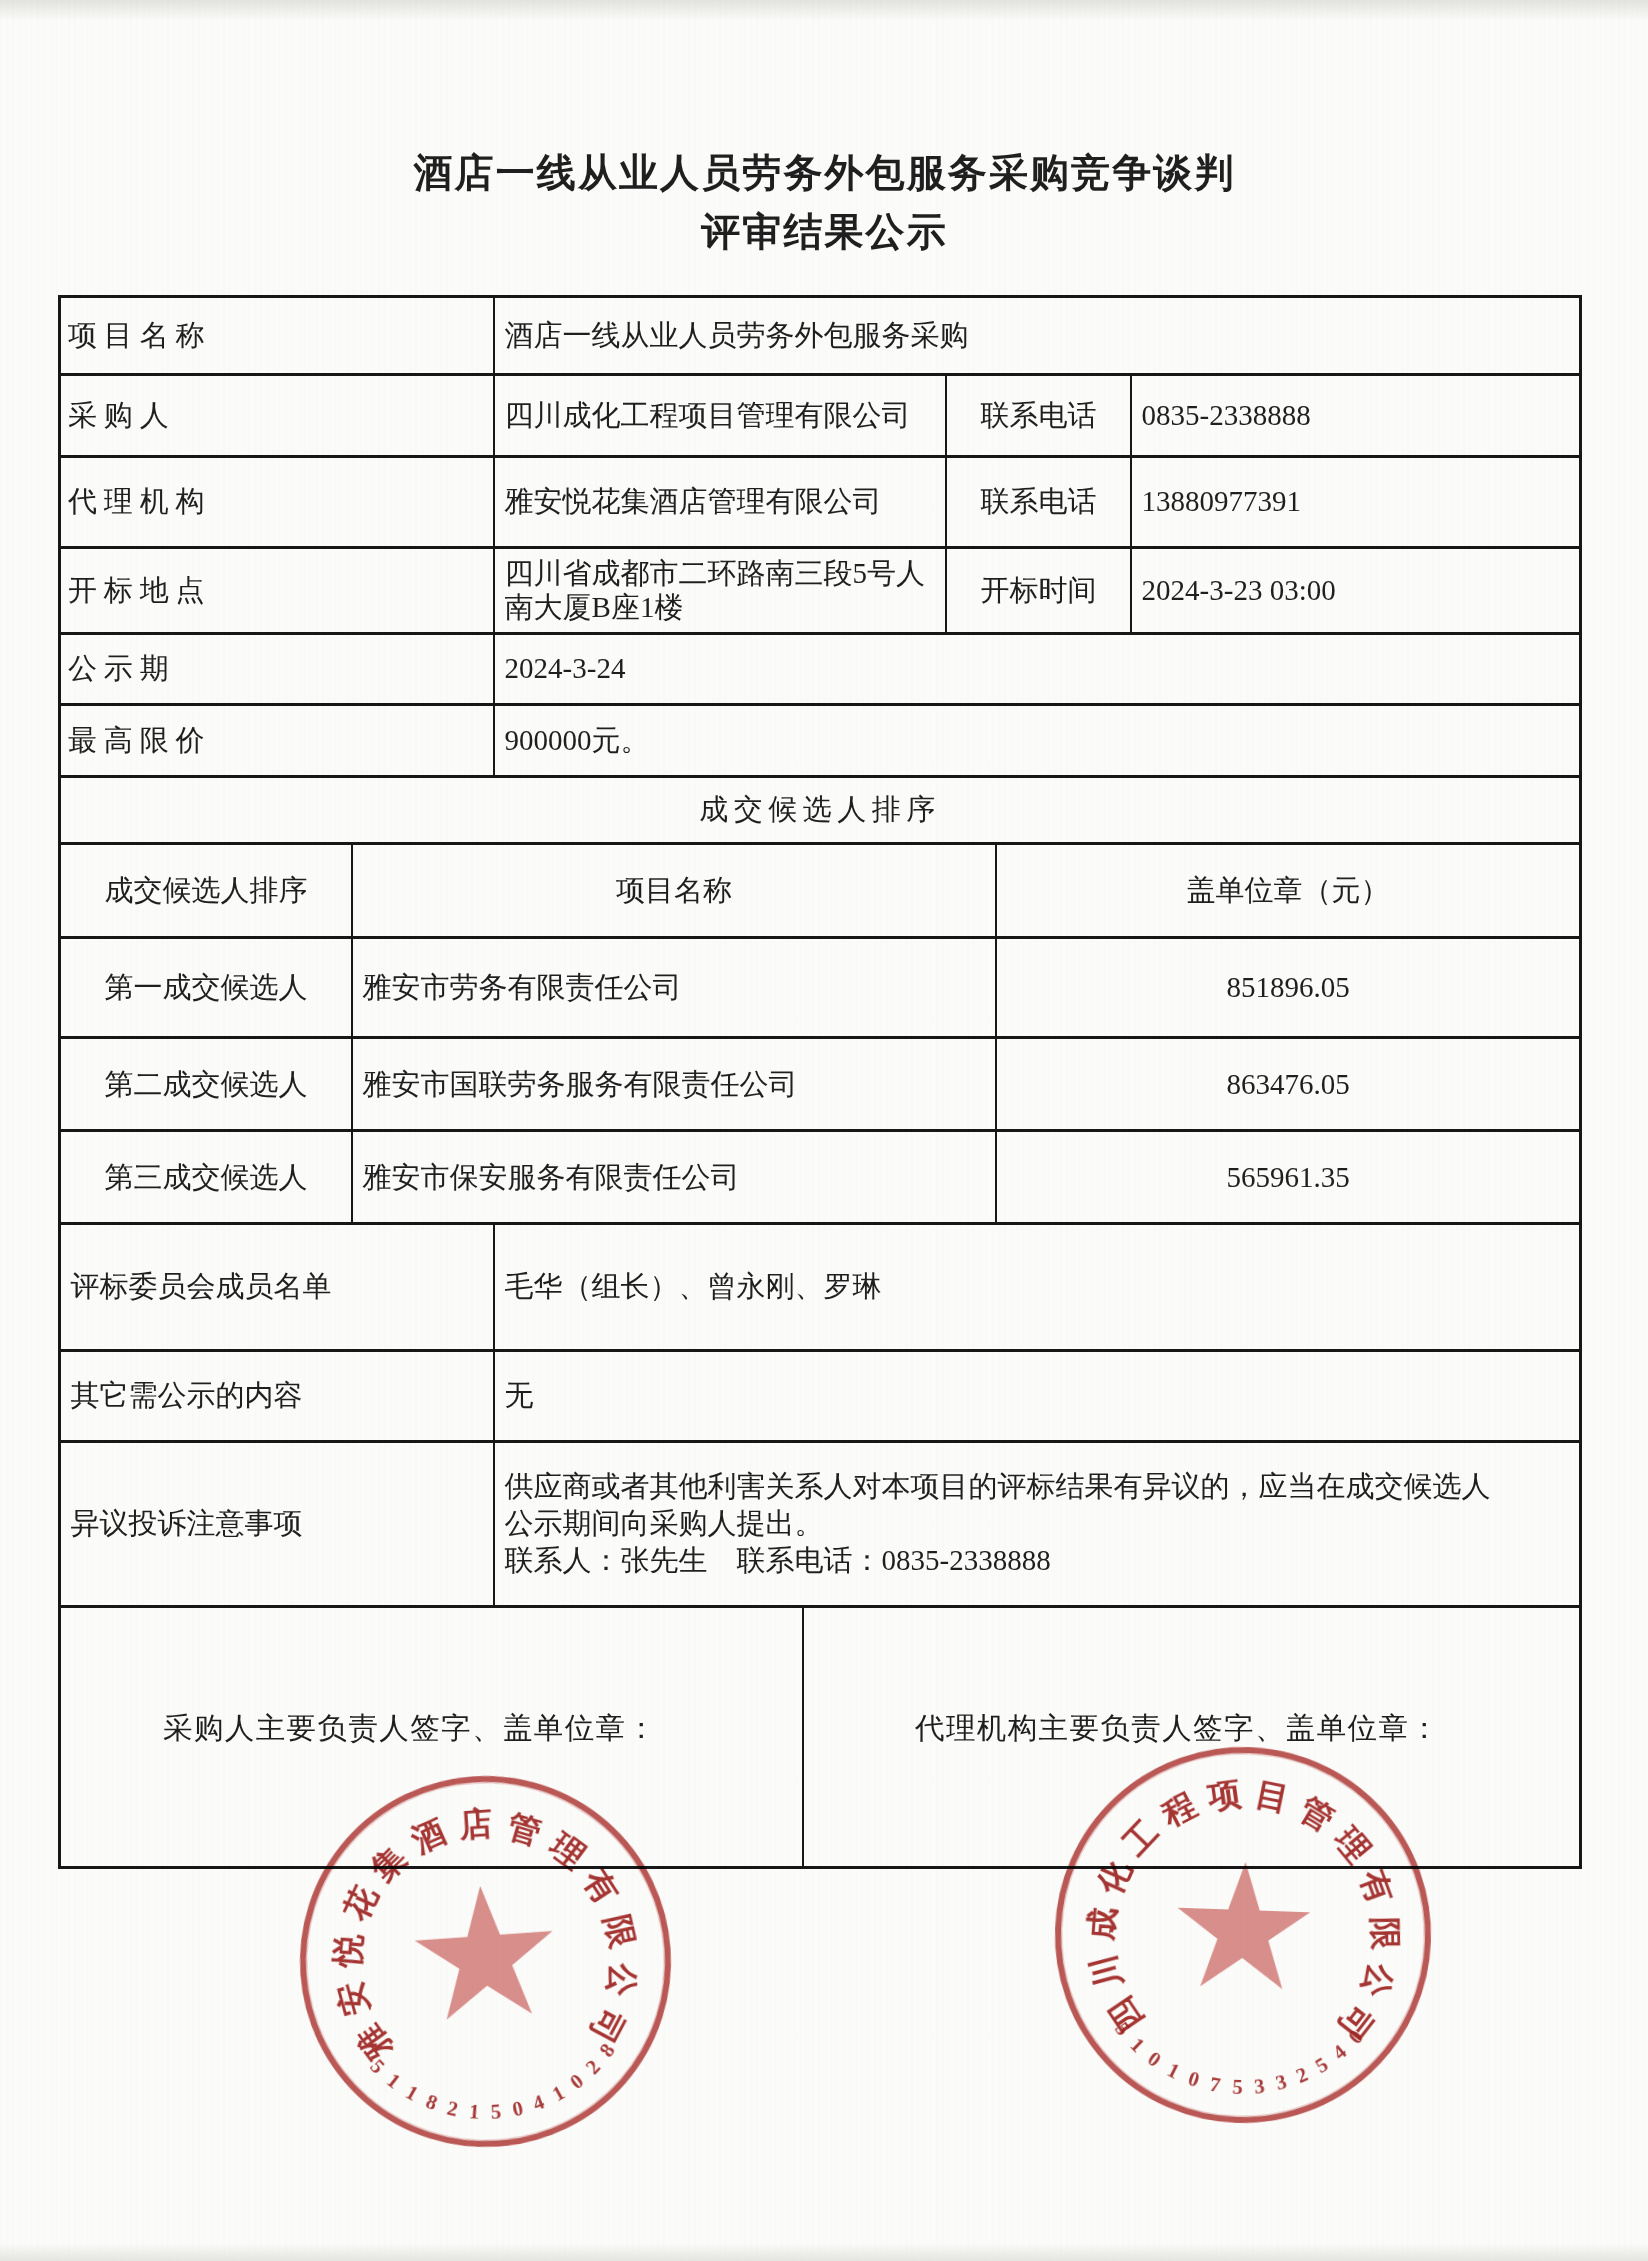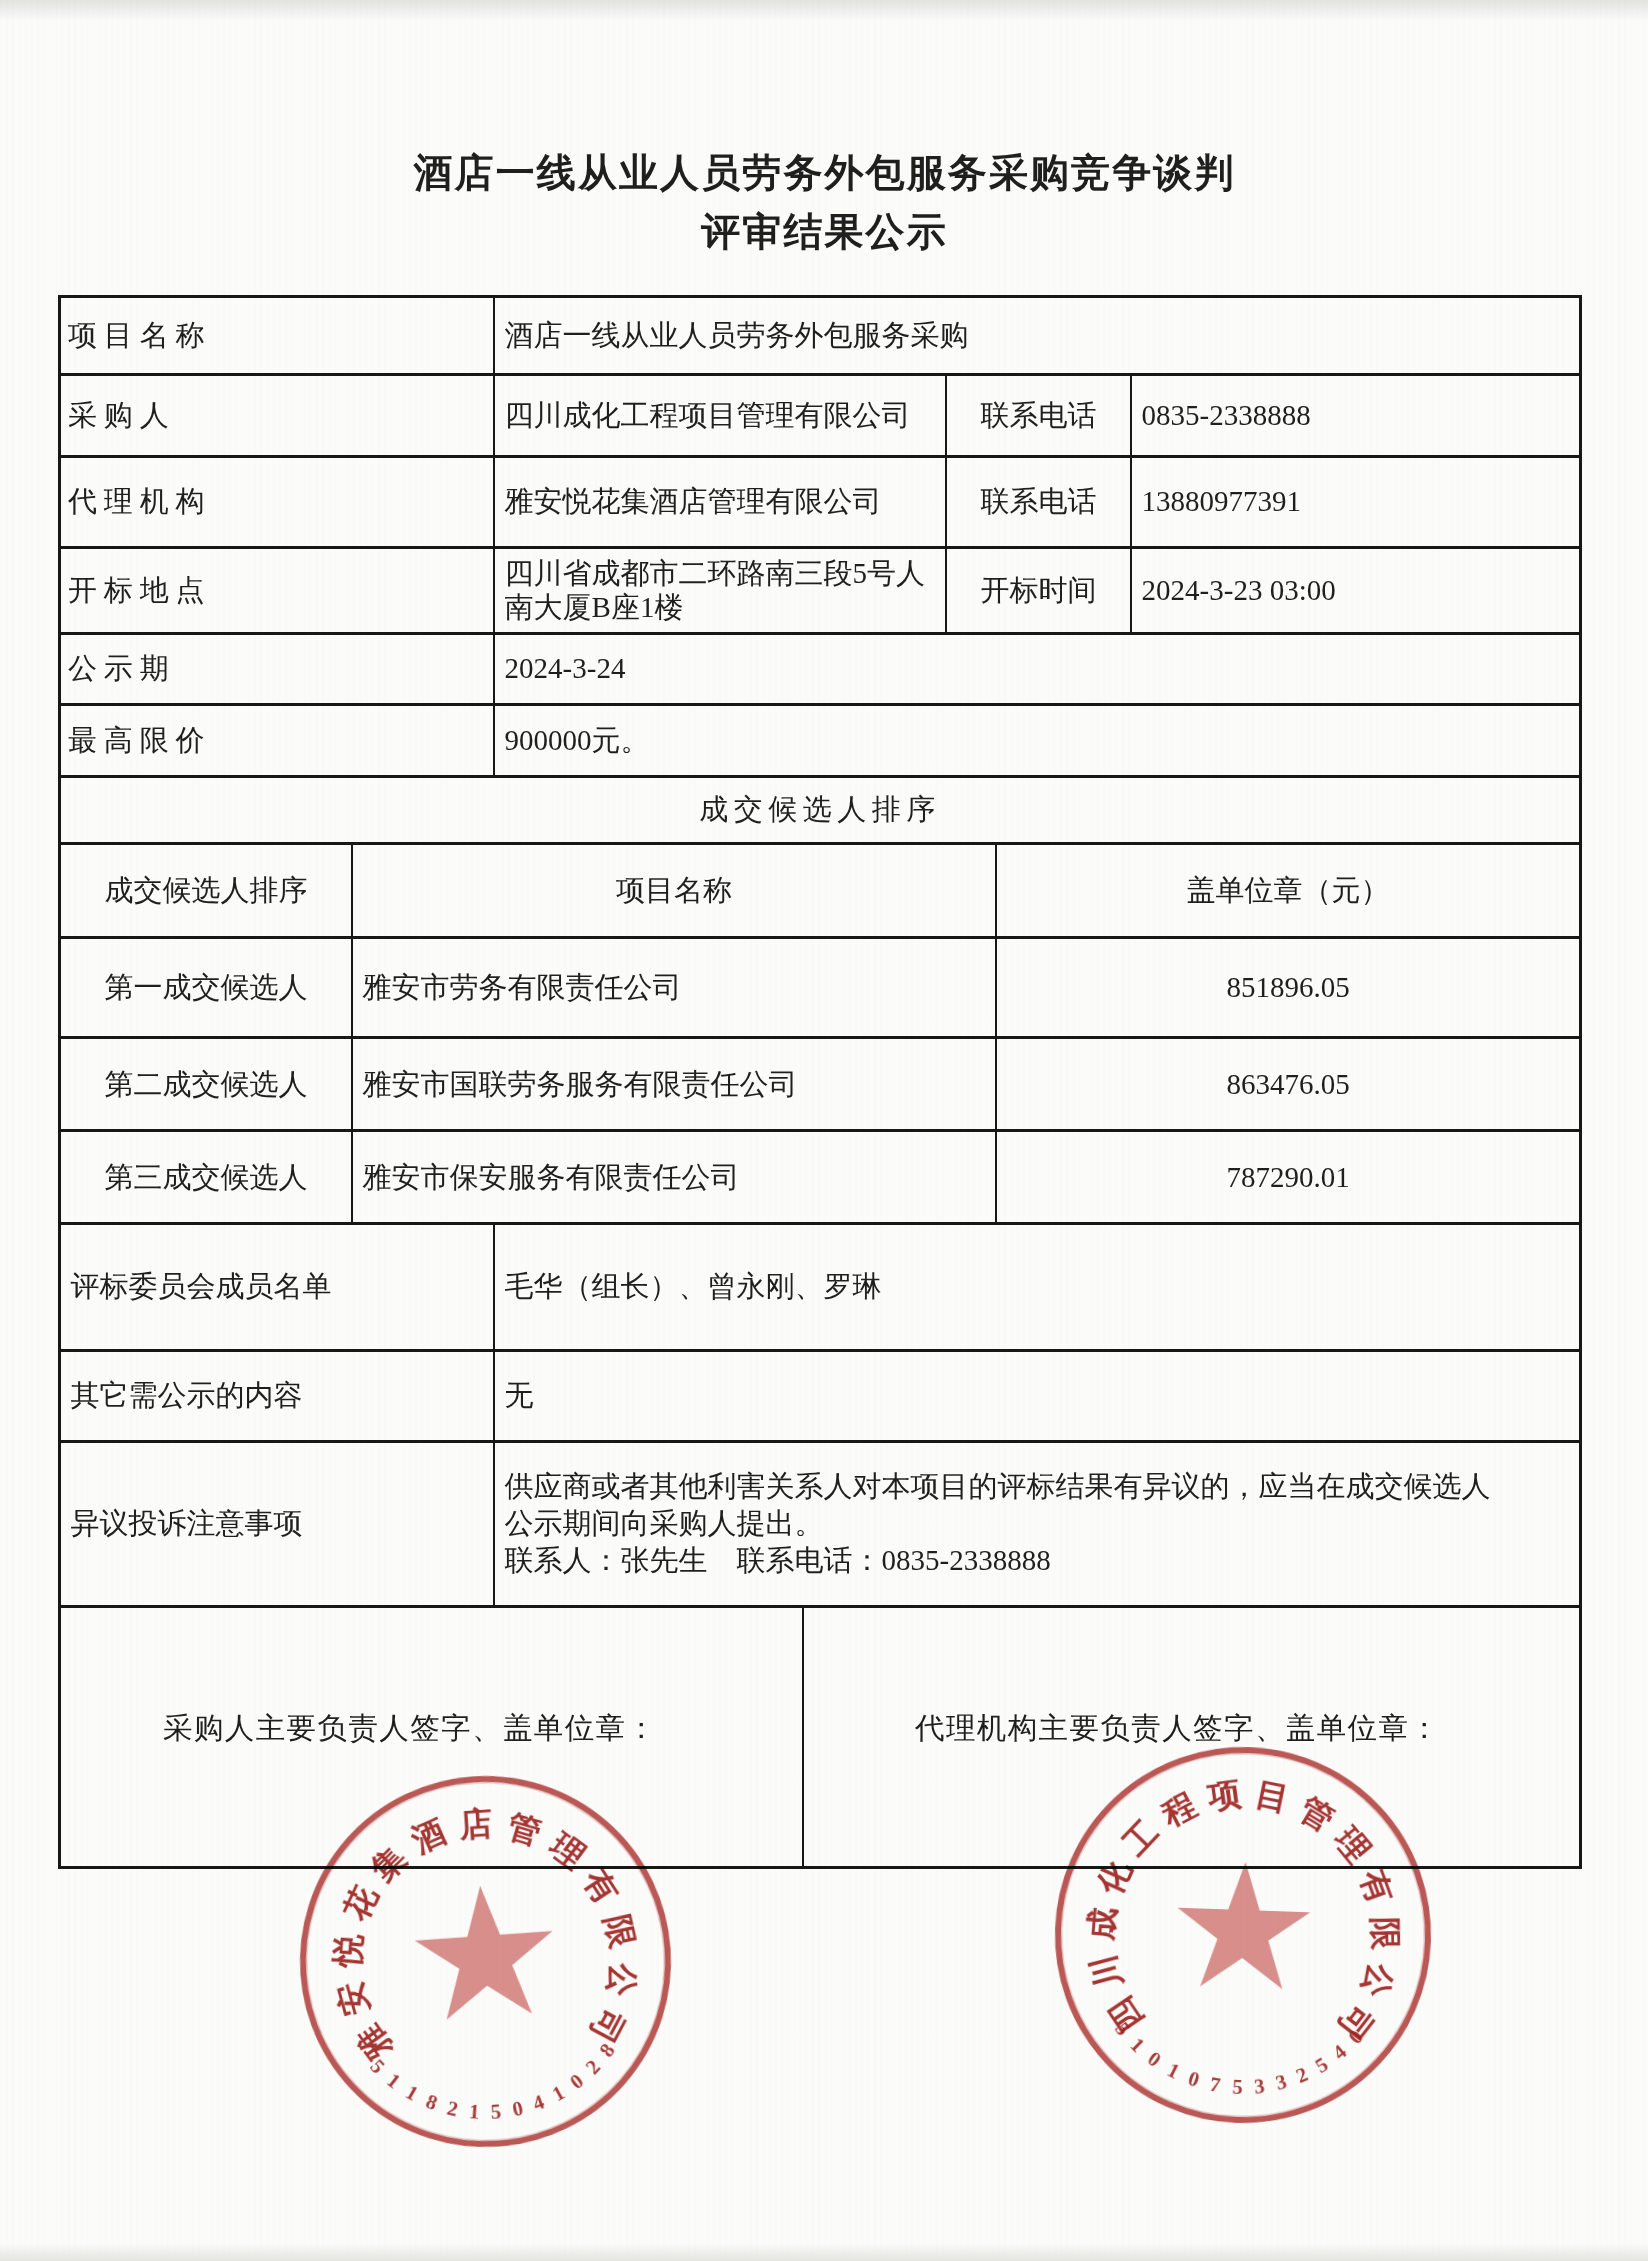--- a/index.html
+++ b/index.html
@@ -119,21 +119,21 @@
         <td class="ctr">851896.05</td>
       </tr>
       <tr style="height:93px">
         <td class="ctr" style="padding:4.1px 1.4px">第二成交候选人</td>
         <td class="val">雅安市国联劳务服务有限责任公司</td>
         <td class="ctr">863476.05</td>
       </tr>
       <tr style="height:93px">
         <td class="ctr" style="padding:4.1px 1.4px">第三成交候选人</td>
         <td class="val">雅安市保安服务有限责任公司</td>
-        <td class="ctr">787290.01</td>
+        <td class="ctr">565961.35</td>
       </tr>
     </tbody>
       </table>
 
     <table>
       <colgroup>
           <col style="width:433px">
           <col style="width:1085px">
         </colgroup>
       <tbody>

